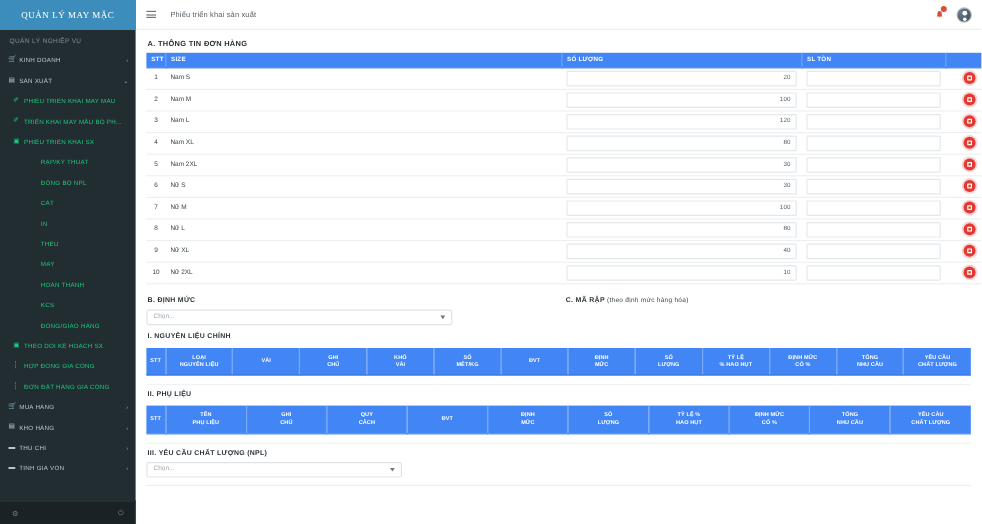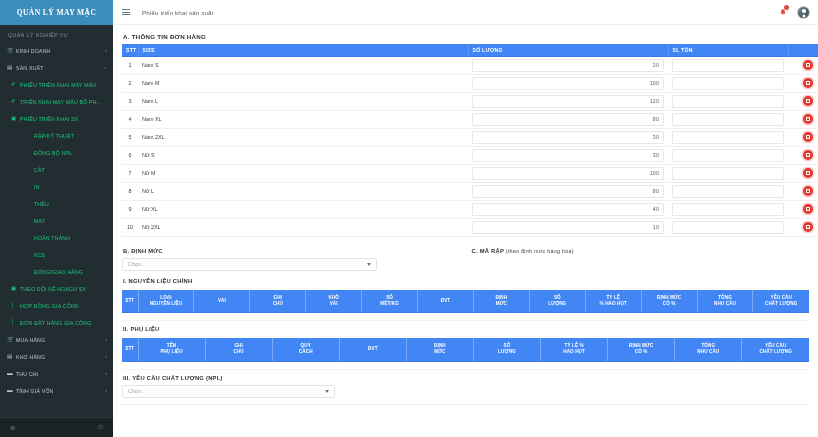--- a/index.html
+++ b/index.html
@@ -18,21 +18,21 @@
     display: flex; flex-direction: column;
     flex: 0 0 113px;
     position: relative;
   }
   .brand {
     background: #3c8dbc;
     height: 25px;
     display: flex; align-items: center; justify-content: center;
   }
   .brand-text {
-    color: #fff; font-size: 7.5px; font-weight: bold;
+    color: #fff; font-size: 7.5px; font-weight: normal;
     font-family: "Liberation Serif", serif;
     letter-spacing: .45px; white-space: nowrap;
   }
   .side-scroll { flex: 1 1 auto; overflow: hidden; padding-top: 2px; }
   .side-header {
     color: #7d8c91; font-size: 5.4px; padding: 5px 8px 4px 8px;
     letter-spacing: .3px; white-space: nowrap;
   }
   .side-row {
     display: flex; align-items: center;

